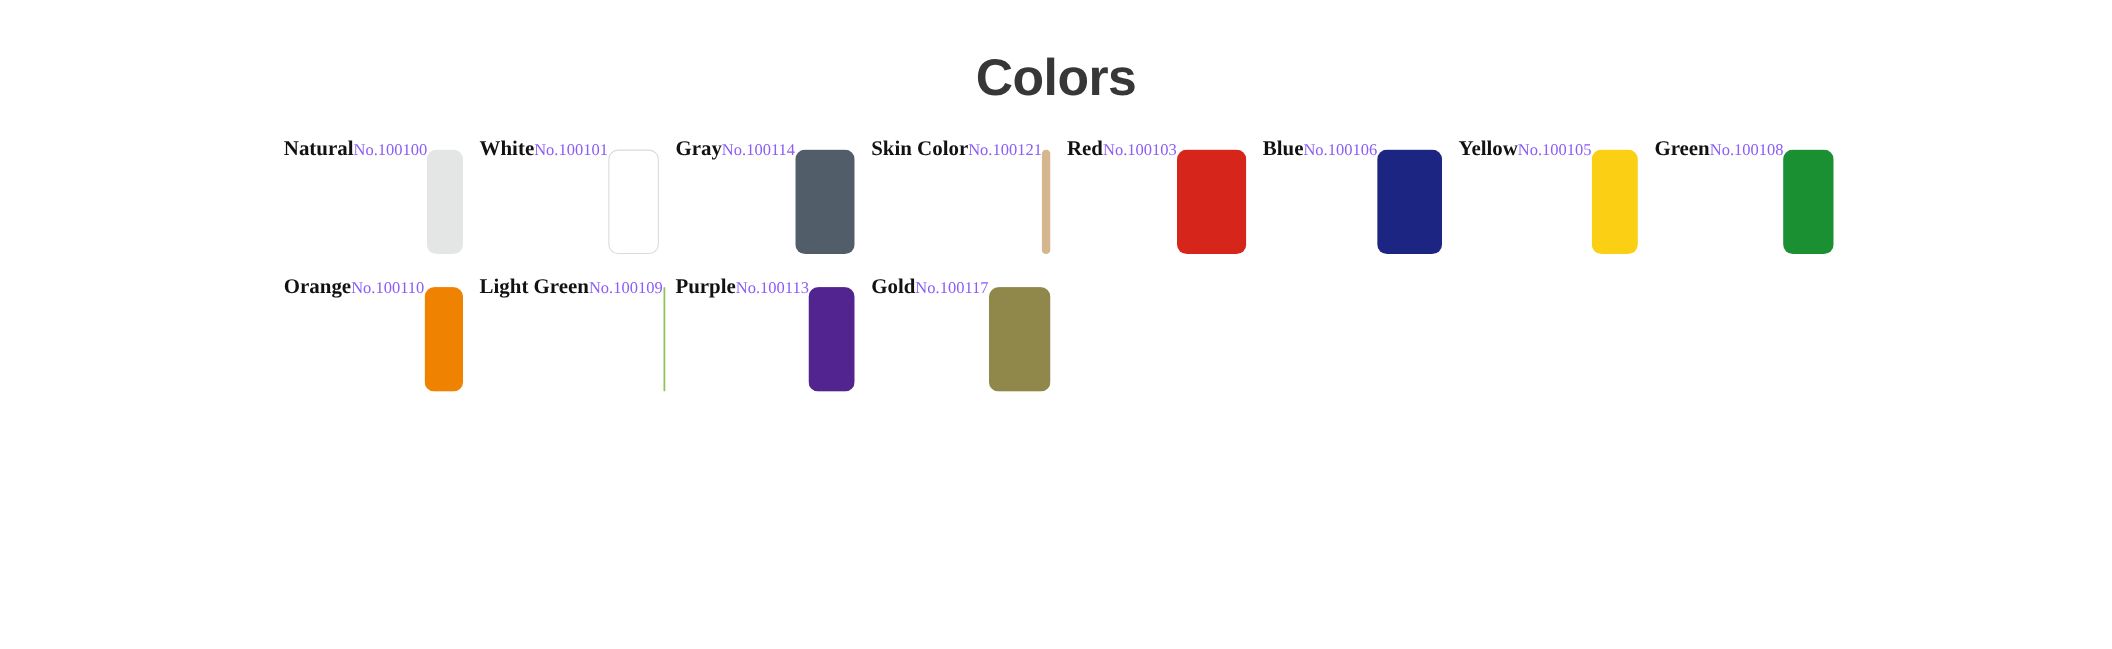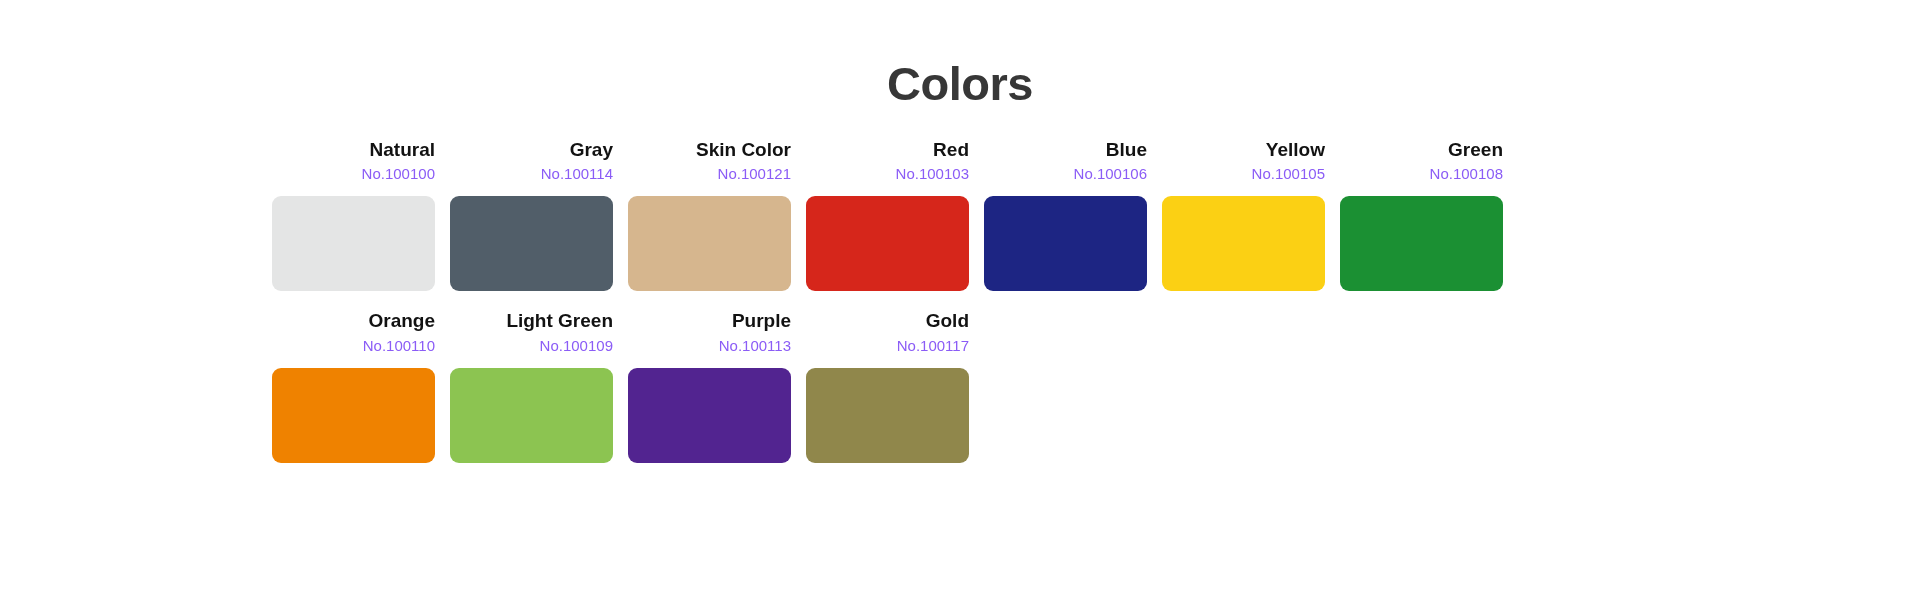--- a/index.html
+++ b/index.html
@@ -15,21 +15,21 @@
     overflow: hidden;
     font-family: "Liberation Sans", "DejaVu Sans", sans-serif;
     color: #1a1a1a;
     -webkit-font-smoothing: antialiased;
   }
 
   .page {
     width: 1920px;
     height: 590px;
     position: relative;
-    padding: 14px;
+    padding: 0;
   }
 
   .page-title {
     margin: 0;
     padding-top: 44px;
     text-align: center;
     font-size: 47px;
     font-weight: 700;
     letter-spacing: -0.5px;
     color: #373737;
@@ -50,22 +50,23 @@
     gap: 15px;
   }
 
   .swatch-row + .swatch-row {
     margin-top: 18px;
   }
 
   .swatch-cell {
     width: 163px;
     display: flex;
-    flex-direction: column;
-    align-items: flex-end;
+    flex-direction: row;
+    align-items: flex-start;
+    font-family: Liberation Serif, serif;
   }
 
   .swatch-name {
     font-size: 19px;
     font-weight: 700;
     color: #121212;
     line-height: 1.25;
     text-align: center;
     white-space: nowrap;
   }
@@ -99,20 +100,25 @@
 
   <h1 class="page-title">Colors</h1>
 
   <div class="palette">
 
     <div class="swatch-row">
       <div class="swatch-cell">
         <div class="swatch-name">Natural</div>
         <div class="swatch-code">No.100100</div>
         <div class="swatch-chip" style="background: rgb(228, 229, 229);"></div>
+      </div>
+      <div class="swatch-cell">
+        <div class="swatch-name">White</div>
+        <div class="swatch-code">No.100101</div>
+        <div class="swatch-chip bordered" style="background: rgb(255, 255, 255);"></div>
       </div>
       <div class="swatch-cell">
         <div class="swatch-name">Gray</div>
         <div class="swatch-code">No.100114</div>
         <div class="swatch-chip" style="background: rgb(81, 94, 105);"></div>
       </div>
       <div class="swatch-cell">
         <div class="swatch-name">Skin Color</div>
         <div class="swatch-code">No.100121</div>
         <div class="swatch-chip" style="background: rgb(214, 182, 142);"></div>

